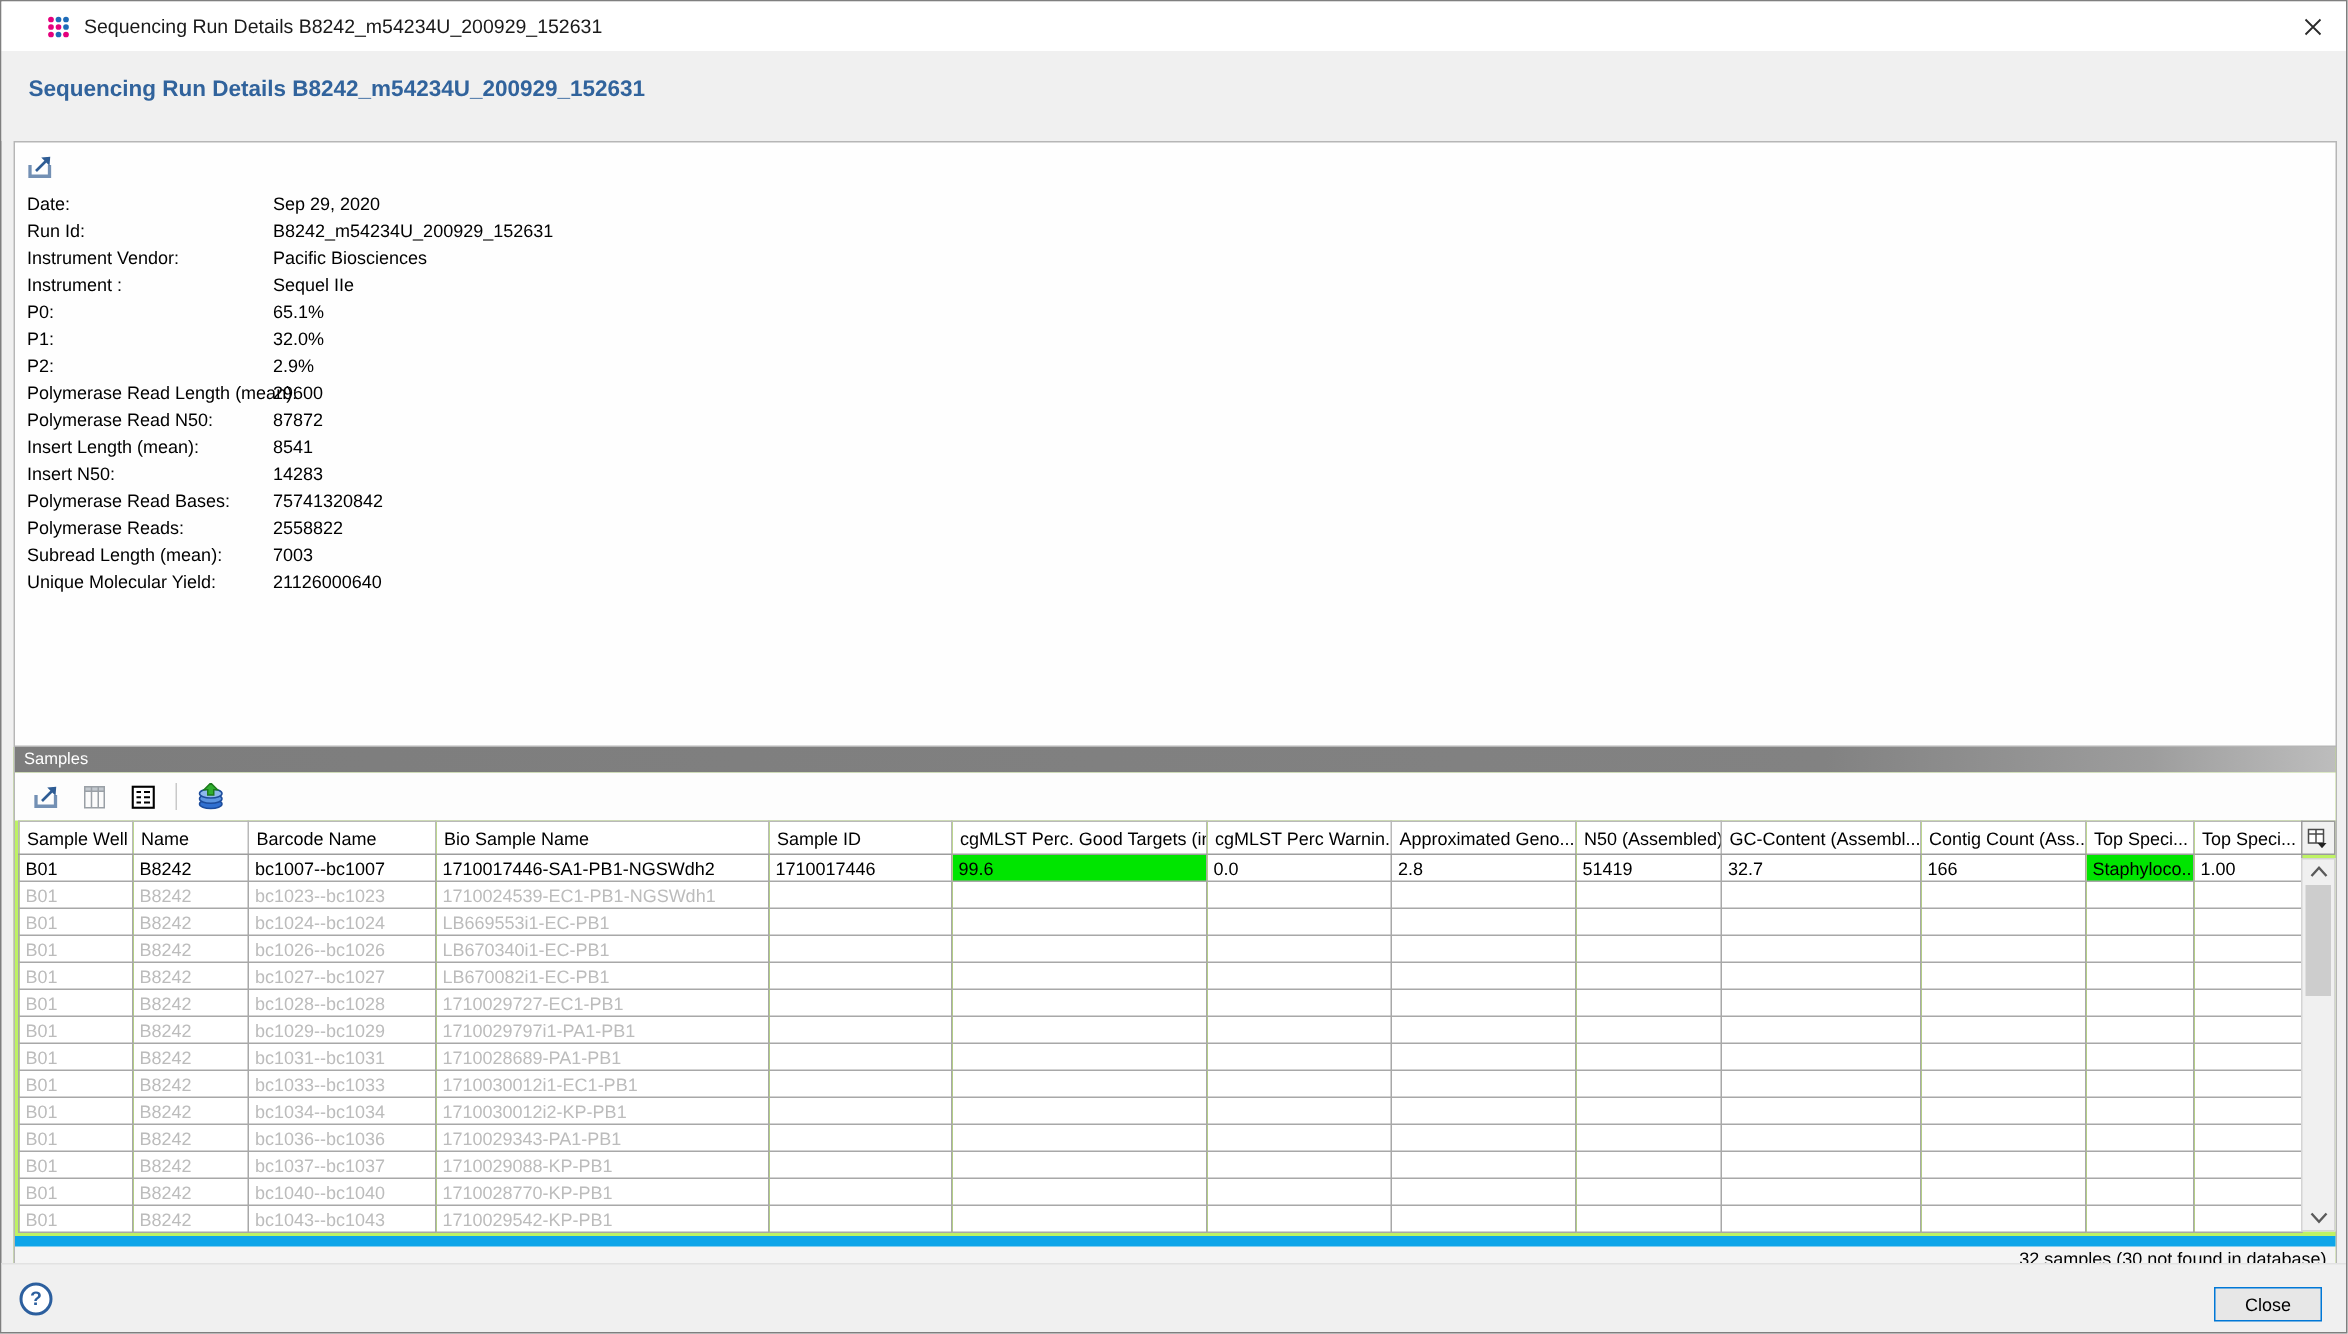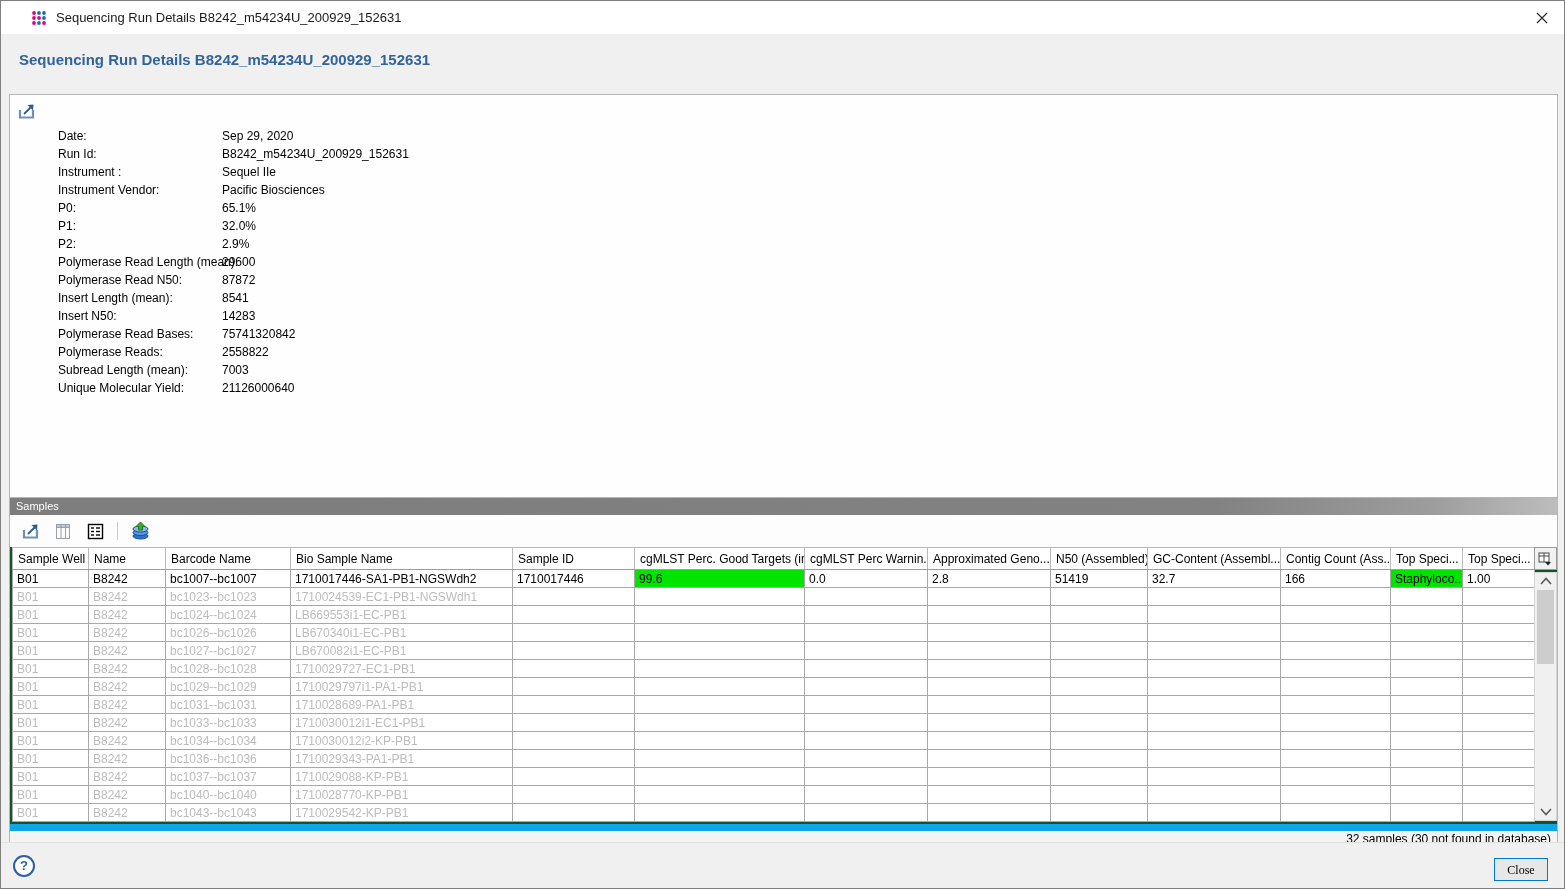--- a/index.html
+++ b/index.html
@@ -14,25 +14,25 @@
   .app-icon{width:16px;height:16px;margin-right:9px;flex:0 0 auto;}
   .win-title{font-size:13px;color:#1a1a1a;white-space:nowrap;}
   .win-close{margin-left:auto;width:44px;height:33px;display:flex;align-items:center;justify-content:center;font-size:15px;color:#2b2b2b;cursor:default;}
   
   .heading-area{position:absolute;left:0;top:33px;right:0;height:60px;background:#f0f0f0;}
   .page-heading{position:absolute;left:18px;top:17px;margin:0;font-size:15px;font-weight:bold;color:var(--accent,#31639C);white-space:nowrap;}
   
   .details-panel{position:absolute;left:8px;top:93px;width:1549px;height:404px;background:#fefefe;border:1px solid #b6b6b6;box-sizing:border-box;}
   .details-toolbar{height:26px;padding:4px 0 0 4px;box-sizing:border-box;}
   .icon-btn{display:inline-flex;align-items:center;justify-content:center;width:24px;height:22px;vertical-align:middle;background:transparent;border:1px solid transparent;}
-  .details-fields{margin-top:6px;padding-left:40px;}
+  .details-fields{margin-top:6px;}
   .detail-row{display:flex;height:18px;line-height:18px;padding-left:8px;white-space:nowrap;}
   .detail-label{width:164px;flex:0 0 auto;}
   
-  .samples-section{position:absolute;left:8px;top:497px;width:1549px;height:344px;background:#14532d;border-left:1px solid #b6b6b6;border-right:1px solid #b6b6b6;box-sizing:border-box;}
+  .samples-section{position:absolute;left:8px;top:497px;width:1549px;height:344px;background:#bef264;border-left:1px solid #b6b6b6;border-right:1px solid #b6b6b6;box-sizing:border-box;}
   .samples-titlebar{height:17px;line-height:17px;padding-left:6px;font-size:11px;color:#ffffff;
     background:linear-gradient(to right,#7d7d7d 0%,#828282 78%,#9d9d9d 92%,#bdbdbd 100%);}
   .samples-toolbar{height:32px;display:flex;align-items:center;gap:6px;padding-left:8px;background:#fdfdfd;}
   .tb-sep{width:1px;height:18px;background:#c9c9c9;margin:0 3px;}
   
   .table-wrap{position:absolute;left:2px;top:49px;}
   table.samples{border-collapse:collapse;table-layout:fixed;width:1522px;font-size:12px;border:1px solid #858585;}
   table.samples th{height:21px;font-weight:normal;text-align:left;padding:0 5px;background:#ffffff;
     border:1px solid #b9b9b9;border-bottom:1px solid #9d9d9d;white-space:nowrap;overflow:hidden;margin-left:20px;}
   table.samples td{height:17px;padding:0 4px;border:1px solid #a8a8a8;white-space:nowrap;overflow:hidden;background:#ffffff;}
@@ -40,21 +40,21 @@
   table.samples td.hl{background:var(--green,#00E500);}
   .col-chooser{position:absolute;left:1524px;top:49px;width:23px;height:23px;background:#f1f1f1;border:1px solid #9b9b9b;box-sizing:border-box;display:flex;align-items:center;justify-content:center;}
   .vscrollbar{position:absolute;left:1524px;top:74px;width:23px;height:249px;background:#f0f0f0;border:1px solid #d4d4d4;box-sizing:border-box;}
   .sb-btn{position:absolute;left:0;width:21px;height:16px;display:flex;align-items:center;justify-content:center;}
   .sb-up{top:0;} .sb-down{bottom:0;}
   .sb-thumb{position:absolute;left:2px;top:17px;width:17px;height:74px;background:#cdcdcd;}
   .table-status{position:absolute;left:0;right:0;top:326px;height:18px;line-height:17px;background:#f4f4f4;border-top:7px solid #0ea5e9;text-align:right;padding-right:6px;box-sizing:border-box;}
   
   .footer{position:absolute;left:0;top:841px;right:0;bottom:0;background:#f0f0f0;border-top:1px solid #e2e2e2;}
   .help-icon{position:absolute;left:12px;top:12px;width:18px;height:18px;border-radius:50%;border:2px solid #2c5f9e;background:#ffffff;color:#2c5f9e;font-weight:bold;font-size:13px;text-align:center;line-height:18px;}
-  .close-button{position:absolute;right:16px;top:15px;width:54px;height:23px;background:#e7e7e7;border:1px solid var(--btnborder,#0078D7);box-sizing:border-box;font-size:12px;text-align:center;line-height:21px;font-family:Liberation Serif, serif;}
+  .close-button{position:absolute;right:16px;top:15px;width:72px;height:23px;background:#e7e7e7;border:1px solid var(--btnborder,#0078D7);box-sizing:border-box;font-size:12px;text-align:center;line-height:21px;font-family:Liberation Sans, sans-serif;}
 </style>
 </head>
 <body>
 
 <div class="titlebar">
   <span class="app-icon">
     <svg width="16" height="16" viewBox="0 0 16 16">
       <circle cx="3" cy="3" r="1.9" fill="#e5007d"></circle>
         <circle cx="8" cy="3" r="1.9" fill="#1e6bb8"></circle>
         <circle cx="13" cy="3" r="1.9" fill="#1e6bb8"></circle>
@@ -91,26 +91,26 @@
   <div class="details-fields" id="details-fields">
       <div class="detail-row">
         <span class="detail-label">Date:</span>
         <span class="detail-value">Sep 29, 2020</span>
       </div>
       <div class="detail-row">
         <span class="detail-label">Run Id:</span>
         <span class="detail-value">B8242_m54234U_200929_152631</span>
       </div>
       <div class="detail-row">
+        <span class="detail-label">Instrument Vendor:</span>
+        <span class="detail-value">Pacific Biosciences</span>
+      </div>
+      <div class="detail-row">
         <span class="detail-label">Instrument :</span>
         <span class="detail-value">Sequel IIe</span>
-      </div>
-      <div class="detail-row">
-        <span class="detail-label">Instrument Vendor:</span>
-        <span class="detail-value">Pacific Biosciences</span>
       </div>
       <div class="detail-row">
         <span class="detail-label">P0:</span>
         <span class="detail-value">65.1%</span>
       </div>
       <div class="detail-row">
         <span class="detail-label">P1:</span>
         <span class="detail-value">32.0%</span>
       </div>
       <div class="detail-row">

